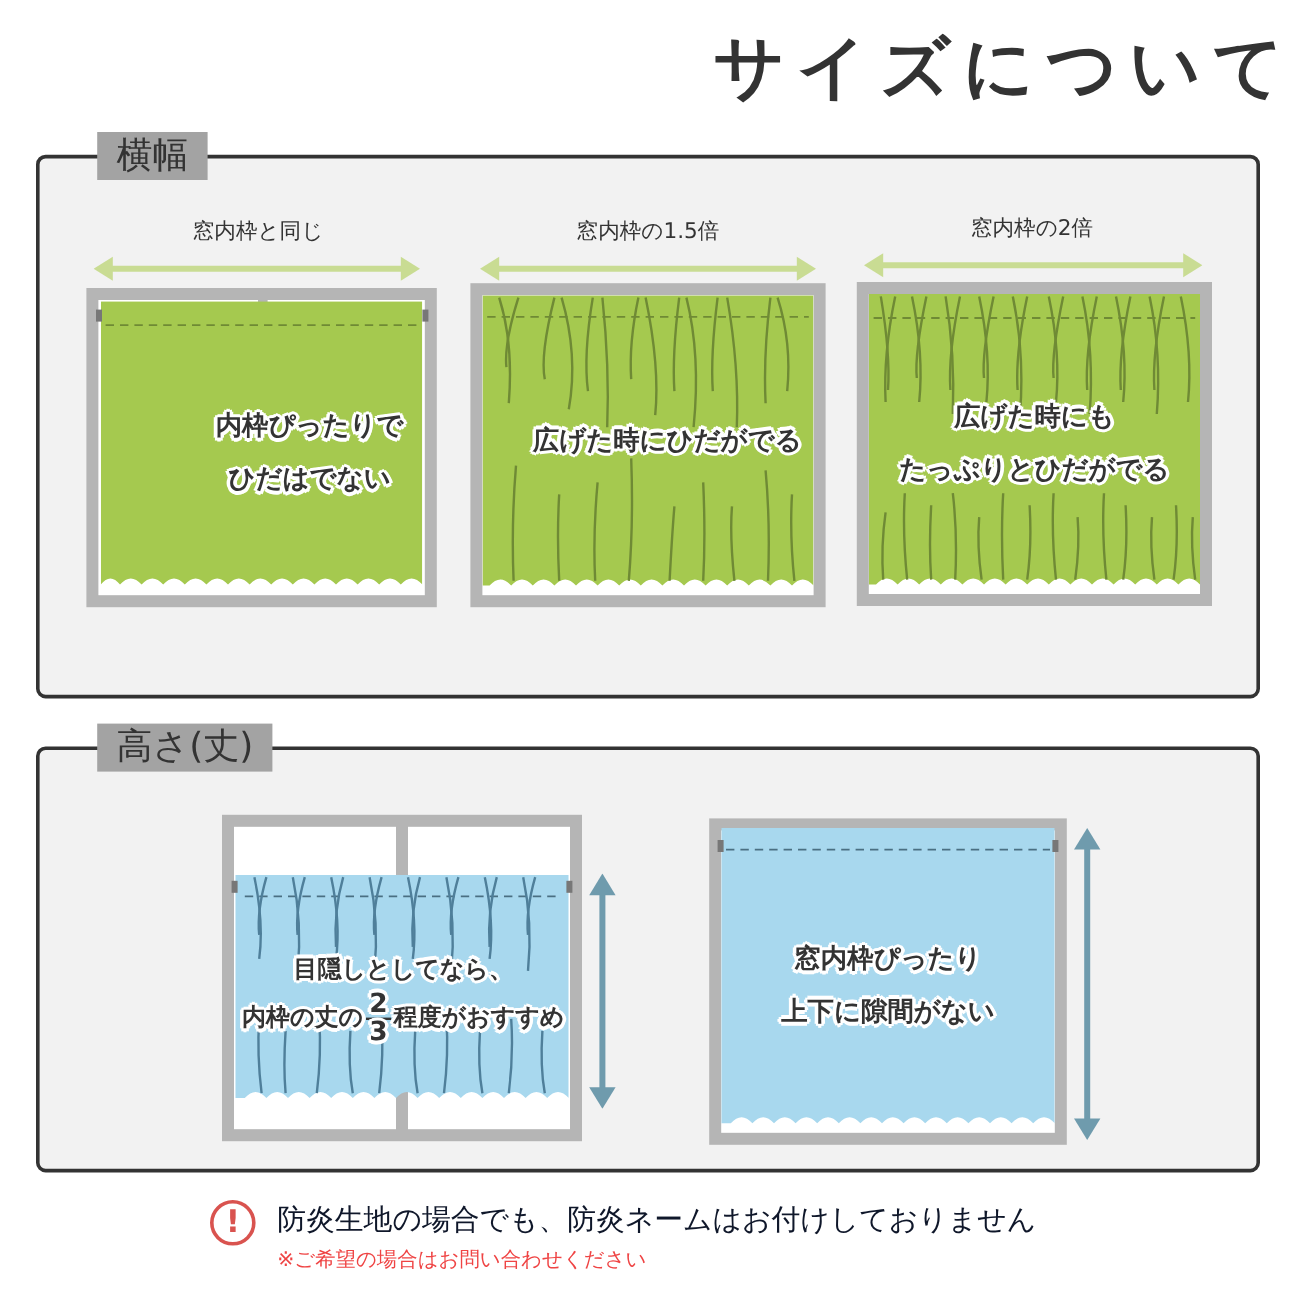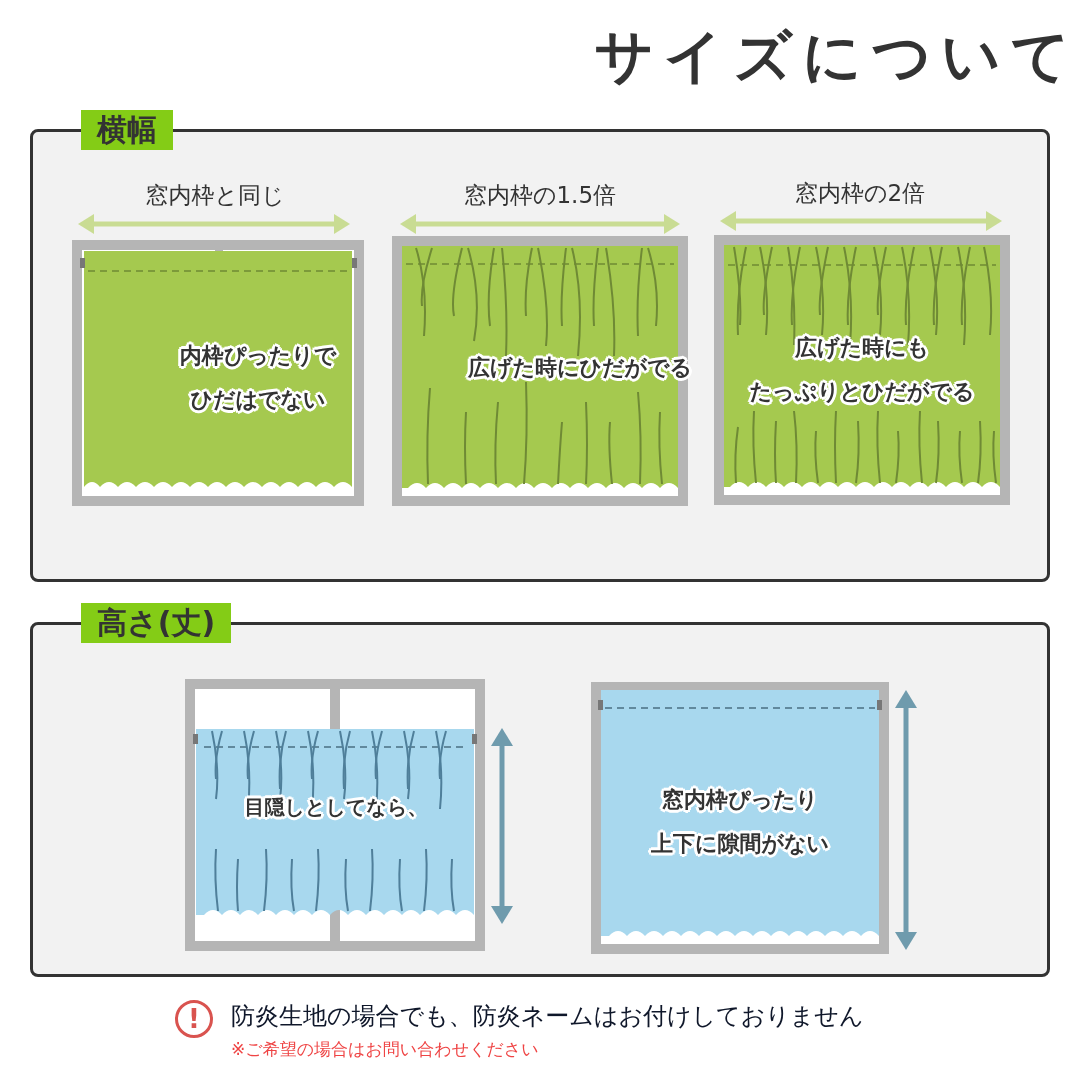--- a/index.html
+++ b/index.html
@@ -11,25 +11,25 @@
     position: absolute; left: 0; top: 18px; width: 1080px; text-align: right;
     font-size: 58px; font-weight: bold; letter-spacing: 10px; color: #333333;
   }
   .panel {
     position: absolute; left: 30px; width: 1020px; background: #f2f2f2;
     border: 3px solid #333333; border-radius: 8px; box-sizing: border-box;
   }
   .panel.width-panel { top: 129px; height: 453px; }
   .panel.height-panel { top: 622px; height: 355px; }
   .panel-label {
-    position: absolute; top: -22px; left: 48px; background: #84cc16; padding: 0 16px;
-    font-size: 30px; font-weight: bold; color: #333333; line-height: 40px;
+    position: absolute; top: -22px; left: 48px; background: #a3a3a3; padding: 0 16px;
+    font-size: 30px; font-weight: normal; color: #333333; line-height: 40px;
   }
   .caption {
-    position: absolute; font-size: 23px; color: #333333; text-align: center; white-space: nowrap;
+    position: absolute; font-size: 18px; color: #333333; text-align: center; white-space: nowrap;
   }
   .garrow { position: absolute; height: 22px; }
   .window {
     position: absolute; background: #b5b5b5; box-sizing: border-box;
   }
   .window .glass {
     position: absolute; left: 10px; top: 10px; right: 10px; bottom: 10px; background: #ffffff;
   }
   .curtain { position: absolute; overflow: hidden; }
   .curtain svg { position: absolute; left: 0; top: 0; }
@@ -119,21 +119,21 @@
       <path d="M96,156 Q92,200 94,238"></path>
         <path d="M124,136 Q126,190 122,238"></path>
       <path d="M160,176 Q158,200 156,238"></path>
         <path d="M184,156 Q186,200 184,238"></path>
       <path d="M208,176 Q206,200 210,238"></path>
         <path d="M236,146 Q240,190 238,238"></path>
       <path d="M258,166 Q256,200 260,238"></path>
     </g>
   </svg>
 </div>
-<div class="outlined-text" style="left:402px; top:346px; width:308px;margin-left:24px;">
+<div class="outlined-text" style="left:402px; top:346px; width:308px;">
   <div>広げた時にひだがでる</div>
 </div>
 
 <div class="caption" style="left:720px; top:178px; width:280px;">窓内枠の2倍</div>
 <svg class="garrow" style="left:720px; top:210px;" width="282" height="22">
   <line x1="12" y1="11" x2="270" y2="11" stroke="#c9dc93" stroke-width="5"></line>
   <polygon points="0,11 16,1 16,21" fill="#c9dc93"></polygon>
   <polygon points="282,11 266,1 266,21" fill="#c9dc93"></polygon>
 </svg>
 <div class="window" style="left:714px; top:235px; width:296px; height:270px;">
@@ -224,20 +224,23 @@
         <path d="M204,130 Q202,160 206,182"></path>
       <path d="M230,120 Q232,150 228,182"></path>
         <path d="M256,130 Q254,160 258,182"></path>
     </g>
   </svg>
 </div>
 <div style="position:absolute; left:193px; top:734px; width:5px; height:10px; background:#777;"></div>
 <div style="position:absolute; left:472px; top:734px; width:5px; height:10px; background:#777;"></div>
 <div class="outlined-text" style="left:186px; top:788px; width:300px; font-size:20px; line-height:38px;">
   <div>目隠しとしてなら、</div>
+  <div>
+    <span>内枠の丈の</span><span class="frac"><span class="num">2</span><span>3</span></span><span>程度がおすすめ</span>
+  </div>
 </div>
 <svg class="varrow" style="left:490px; top:728px;" width="24" height="196">
   <line x1="12" y1="14" x2="12" y2="182" stroke="#6f9bad" stroke-width="5"></line>
   <polygon points="12,0 1,18 23,18" fill="#6f9bad"></polygon>
   <polygon points="12,196 1,178 23,178" fill="#6f9bad"></polygon>
 </svg>
 
 <div class="window" style="left:591px; top:682px; width:298px; height:272px;">
   <div class="glass"></div>
 </div>

